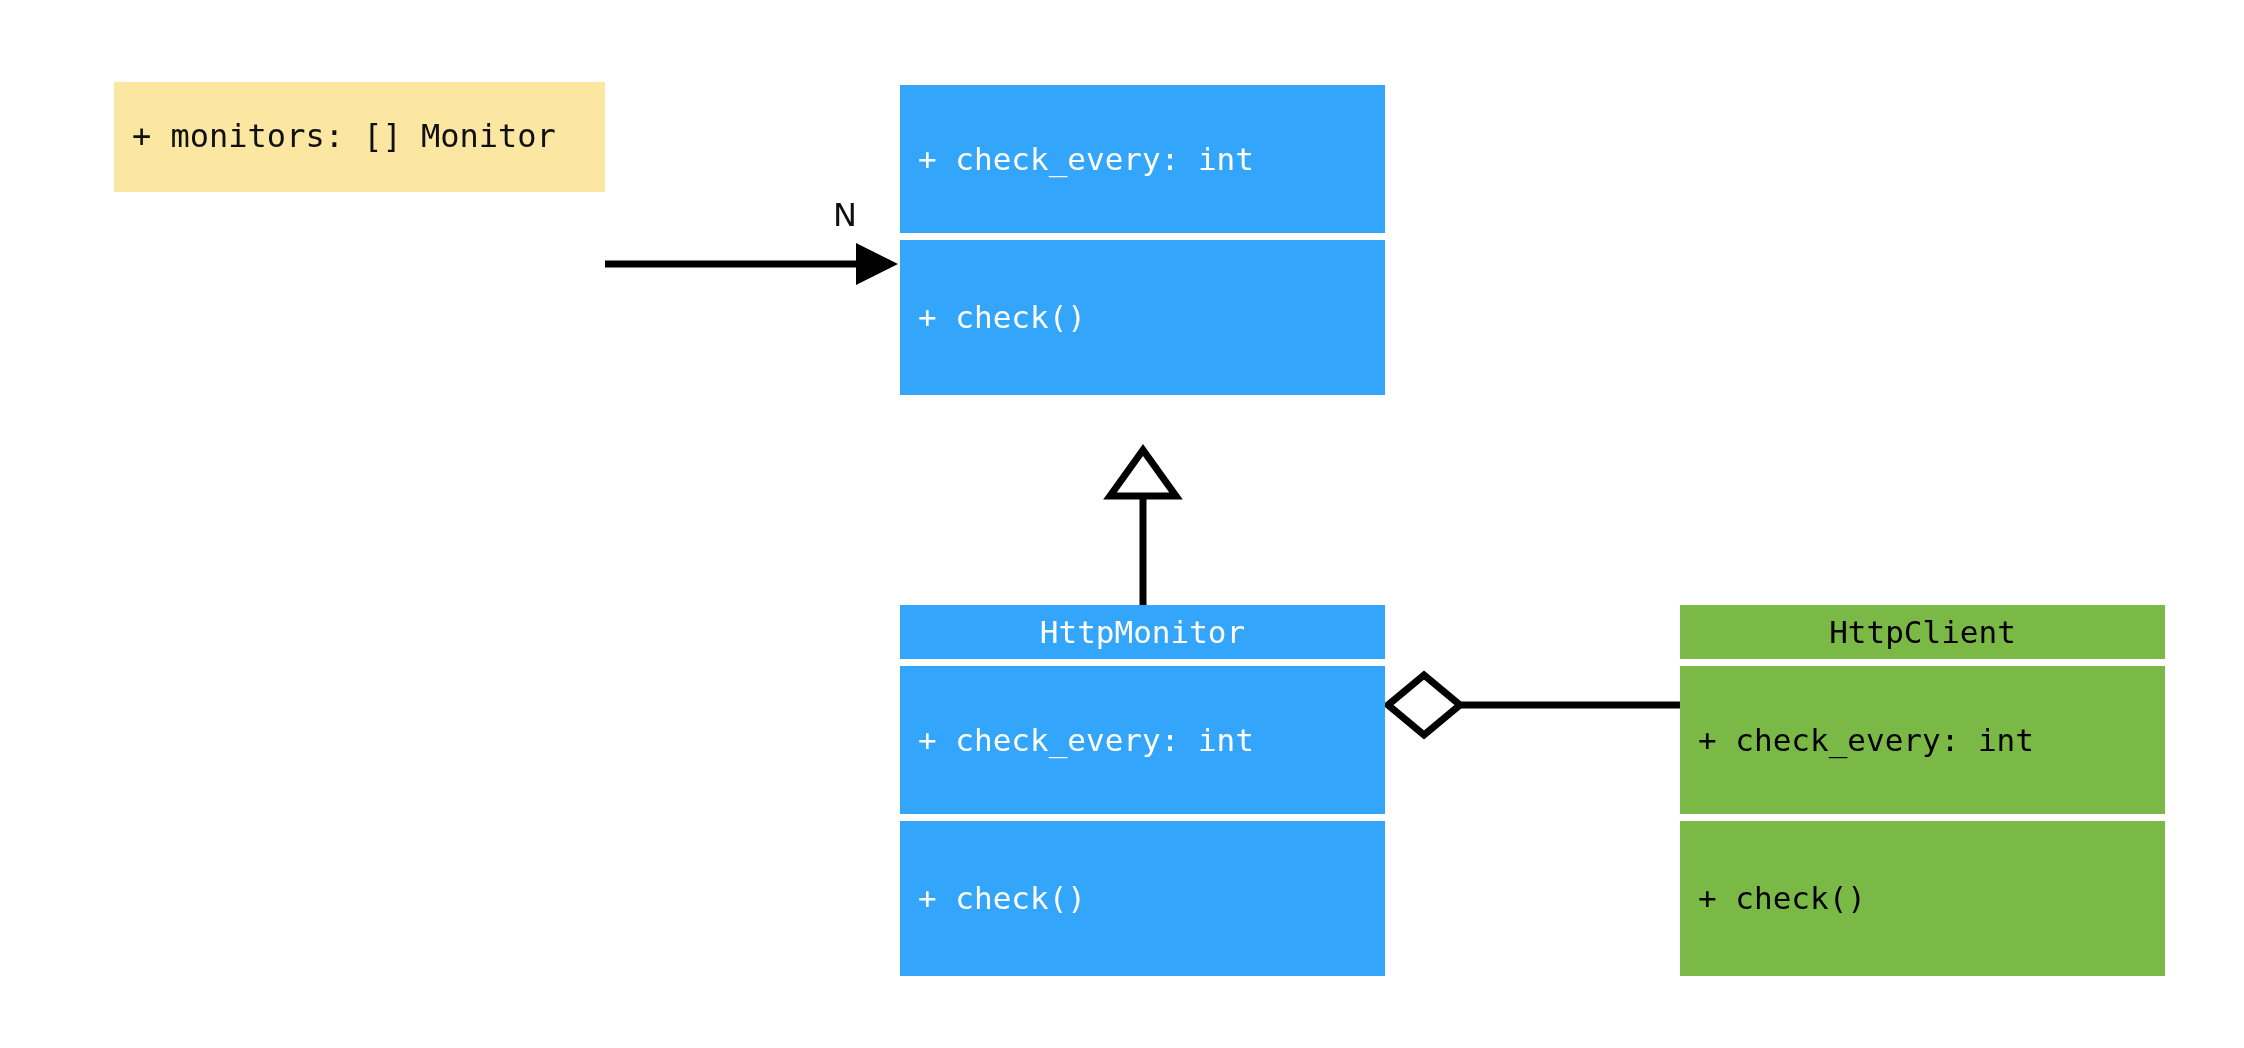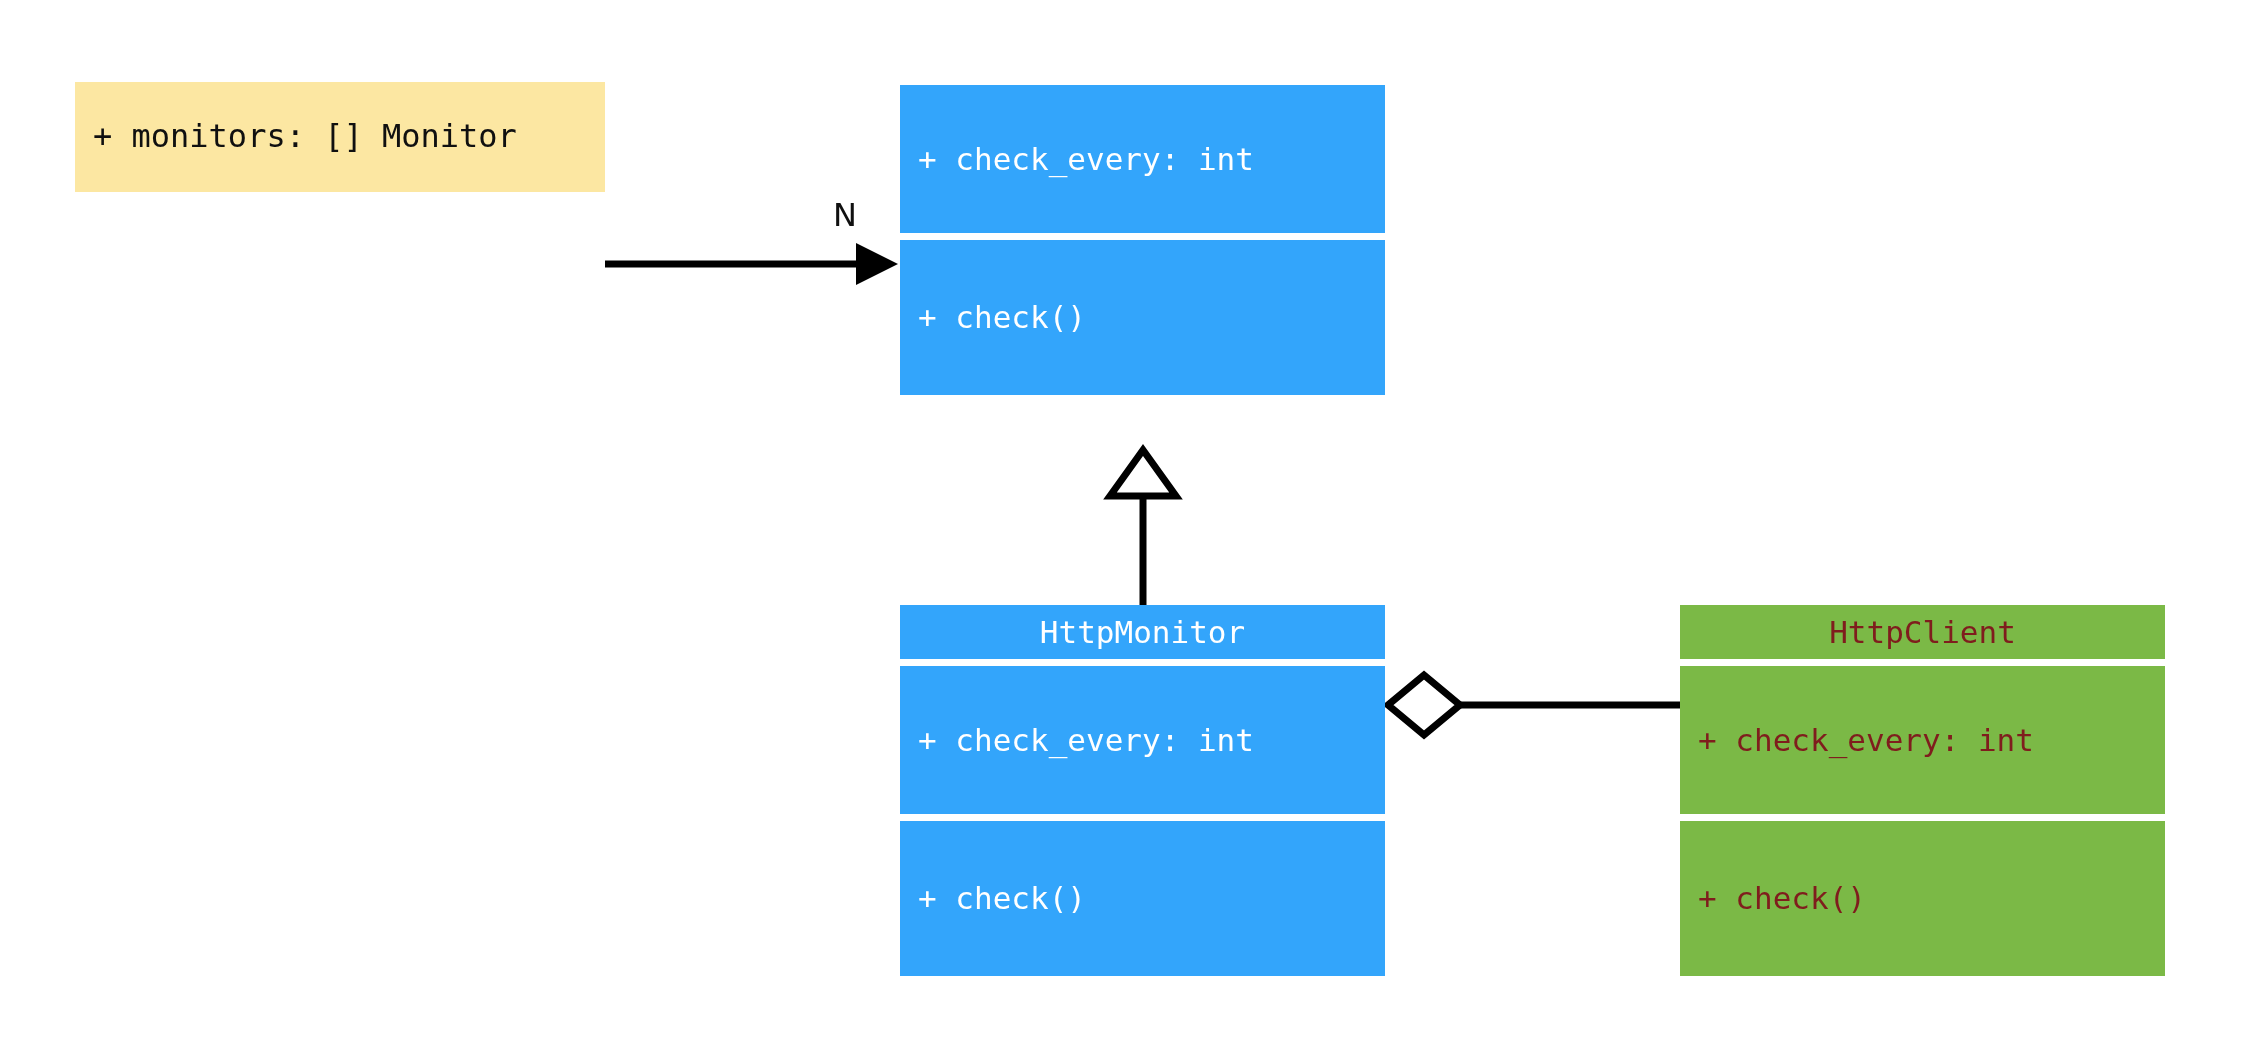--- a/index.html
+++ b/index.html
@@ -74,32 +74,32 @@
   .theme-yellow .uml-compartment { background: #fce7a2; }
   .theme-yellow .uml-title,
   .theme-yellow .member { color: #101010; }
 
   .theme-blue .uml-compartment { background: #33a5fb; }
   .theme-blue .uml-title,
   .theme-blue .member { color: #ffffff; }
 
   .theme-green .uml-compartment { background: #7bb946; }
   .theme-green .uml-title,
-  .theme-green .member { color: #7f1d1d; }
+  .theme-green .member { color: #000000; }
 
   .abstract .uml-title { font-style: italic; }
 
   
   #class-dispatcher {
     left: 75px;  top: 75px;
     width: 530px; height: 375px;
   }
   #class-dispatcher .uml-header  { height: 60px; }
   #class-dispatcher .uml-header .uml-title { font-size: 32px; }
-  #class-dispatcher .attrs { height: 110px; }
+  #class-dispatcher .attrs { height: 110px; margin-left: 39px; }
   #class-dispatcher .ops   { height: 191px; }
   #class-dispatcher .member { font-size: 32px; }
 
   
   #class-monitor {
     left: 900px; top: 78px;
     width: 485px; height: 372px;
   }
   #class-monitor .uml-header { height: 55px; }
   #class-monitor .uml-header .uml-title { font-size: 31px; }

